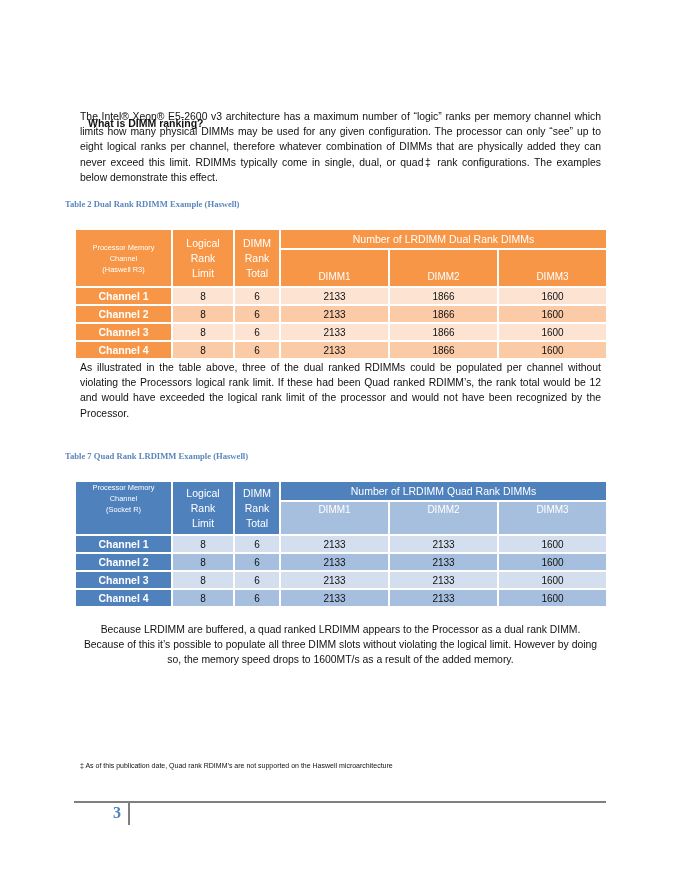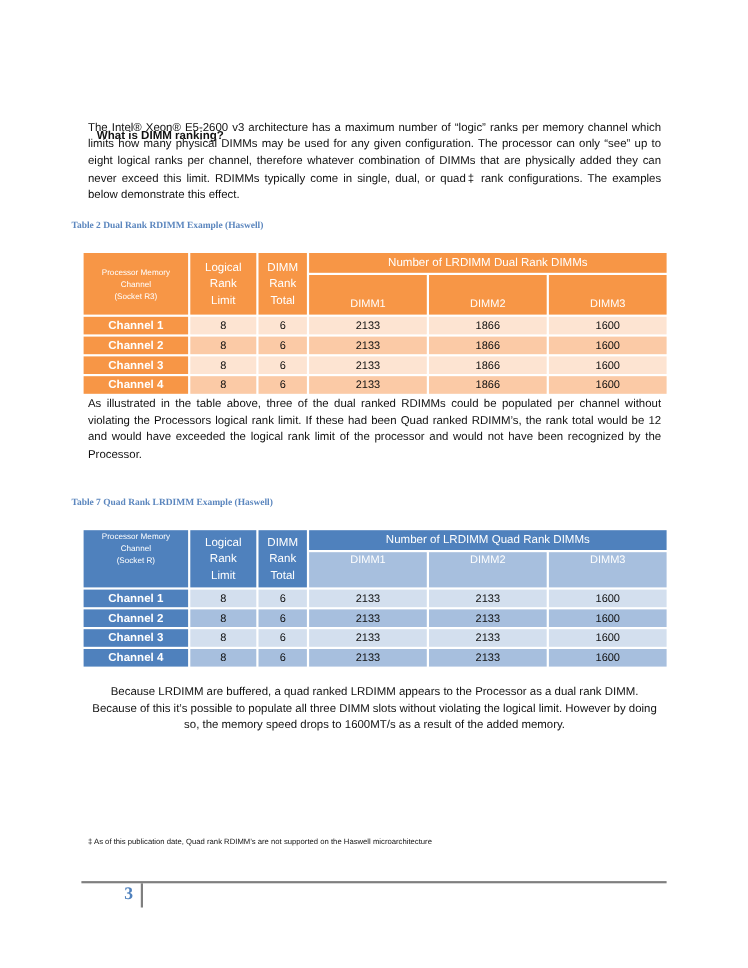--- a/index.html
+++ b/index.html
@@ -39,21 +39,21 @@
       <col style="width:44px">
       <col>
       <col>
       <col>
     </colgroup>
   <tbody>
       <tr style="height:18px;">
     <td class="hdr small" rowspan="2">
       <div>Processor Memory</div>
       <div>Channel</div>
-      <div>(Socket R3)</div>
+      <div>(Haswell R3)</div>
     </td>
     <td class="hdr big" rowspan="2">
       <div>Logical</div>
       <div>Rank</div>
       <div>Limit</div>
     </td>
     <td class="hdr big" rowspan="2">
       <div>DIMM</div>
       <div>Rank</div>
       <div>Total</div>

